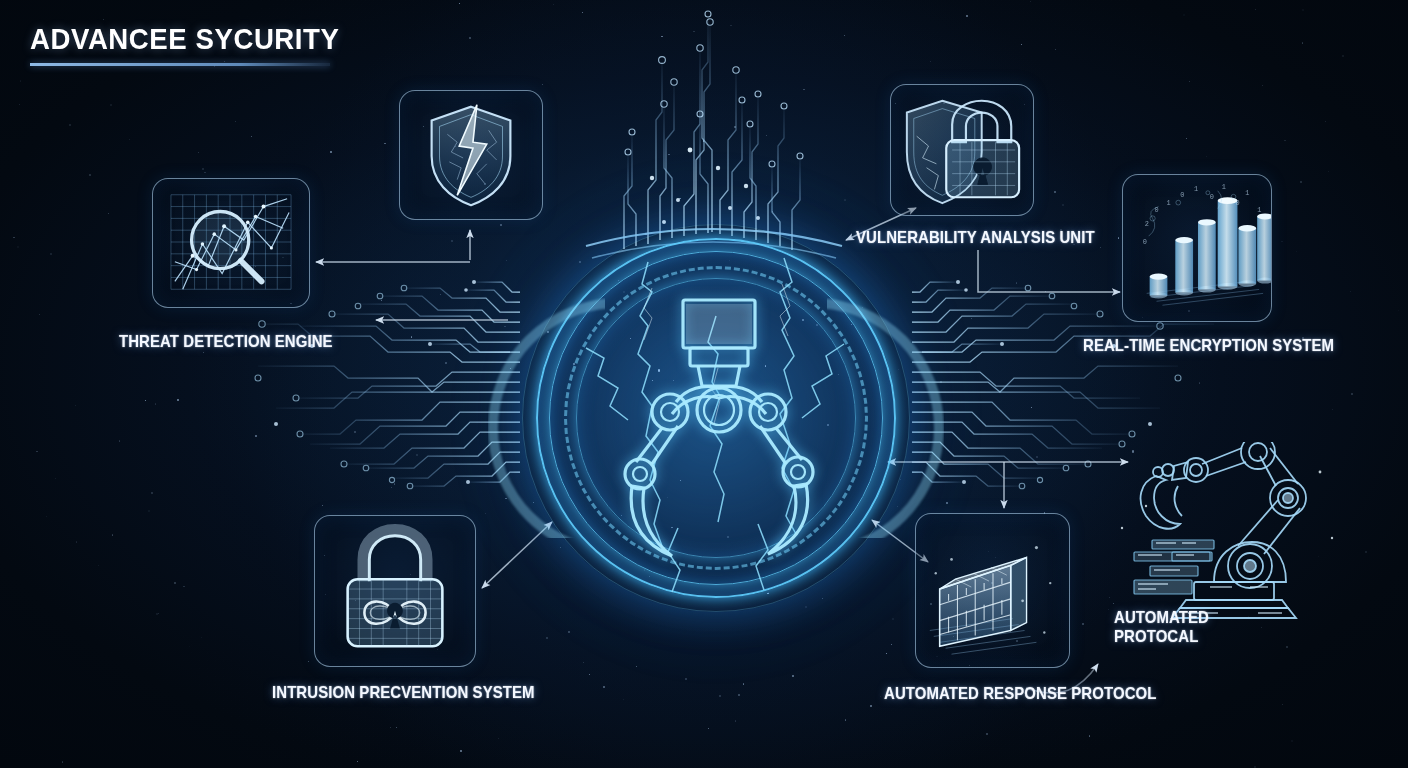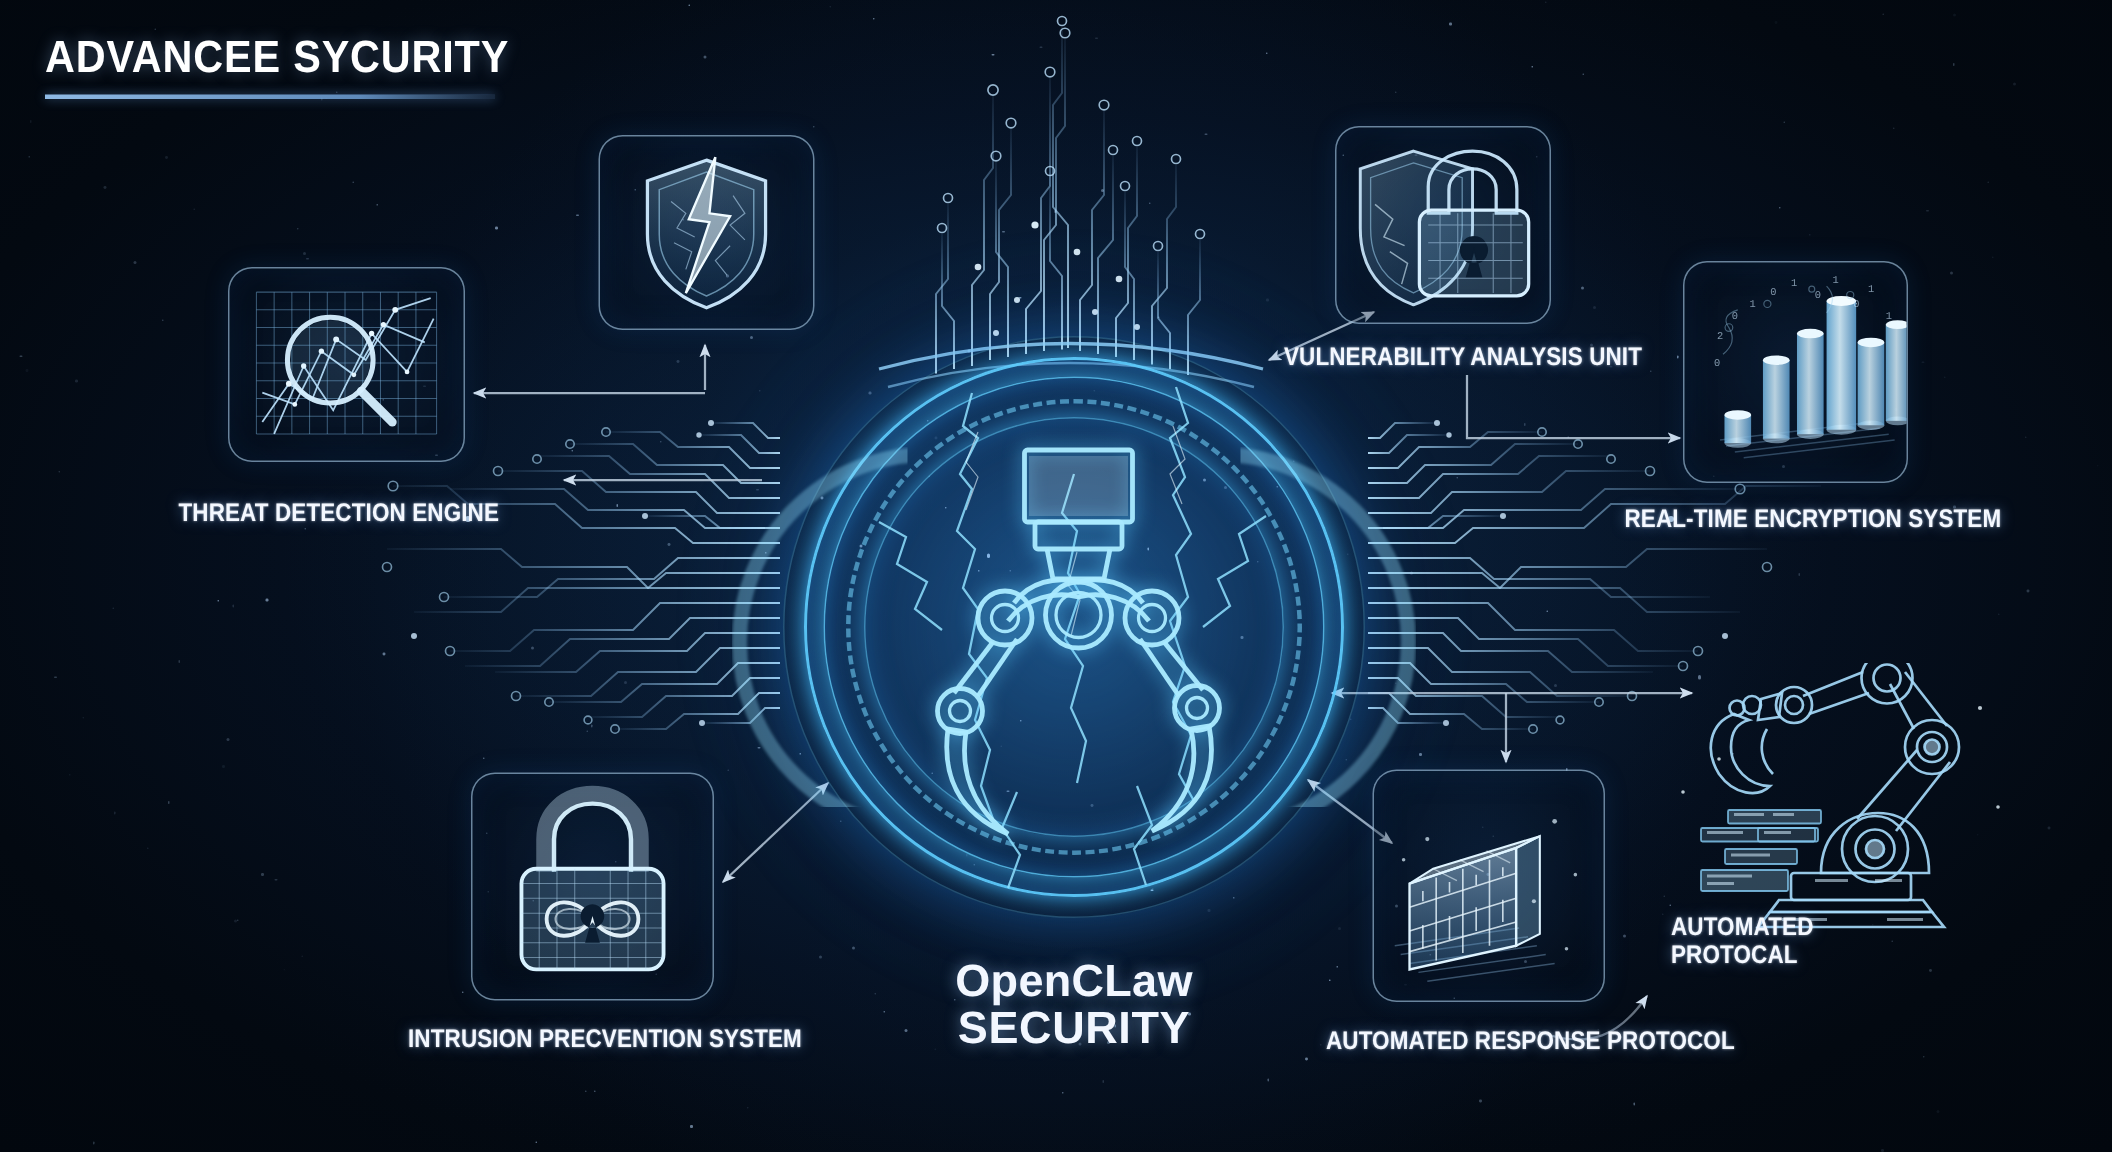--- a/index.html
+++ b/index.html
@@ -622,24 +622,20 @@
         <path d="M96,248 C92,278 102,304 136,318 C112,300 104,276 108,250 Z"></path>
 
         <path d="M270,246 C276,276 266,302 232,316 C256,298 264,274 258,248 Z"></path>
       </g>
       <g fill="#dff6ff" fill-opacity="0.22">
         <rect x="150" y="66" width="66" height="40"></rect>
       </g>
     </svg>
   </div>
 
-  <div id="center-caption">
-    <div class="l1">OpenCLaw</div>
-    <div class="l2">SECURITY</div>
-  </div>
 
   <div class="card" style="left:152px; top:178px; width:158px; height:130px;">
     <svg viewBox="0 0 158 130">
       <g stroke="#7fb9e4" stroke-opacity="0.45" stroke-width="0.7" fill="none">
         <path d="M18,16 H140 M18,28 H140 M18,40 H140 M18,52 H140 M18,64 H140 M18,76 H140 M18,88 H140 M18,100 H140 M18,112 H140"></path>
         <path d="M18,16 V112 M30,16 V112 M42,16 V112 M54,16 V112 M66,16 V112 M78,16 V112 M90,16 V112 M102,16 V112 M114,16 V112 M126,16 V112 M140,16 V112"></path>
       </g>
       <g stroke="#bfe4ff" fill="none" stroke-width="1.2" stroke-opacity="0.9">
         <path d="M22,104 L40,78 L56,88 L72,48 L92,62 L112,28 L136,20"></path>
         <path d="M22,84 L44,92 L62,56 L84,72 L104,38 L132,50"></path>

